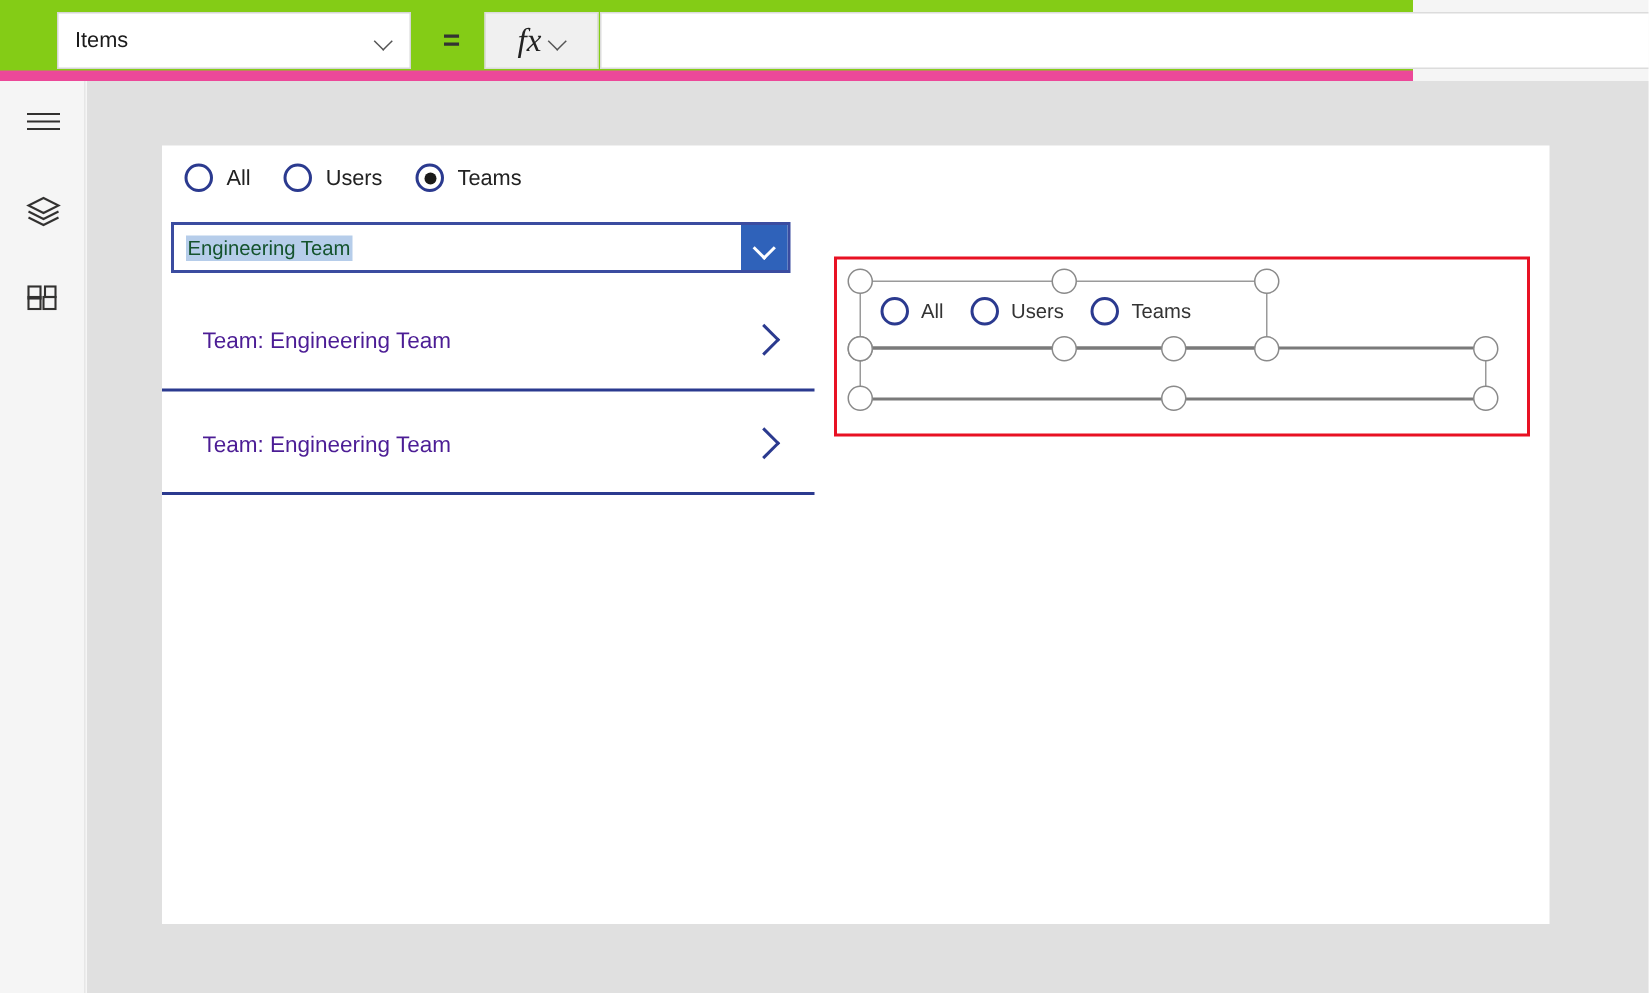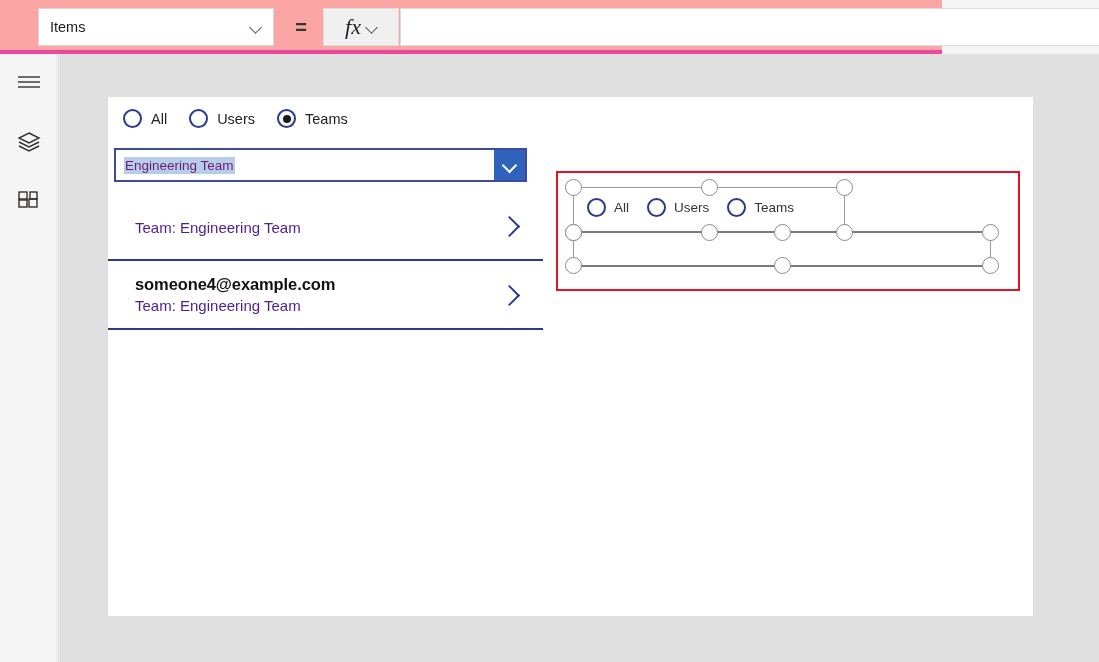--- a/index.html
+++ b/index.html
@@ -13,22 +13,22 @@
     font-family: "Liberation Sans", sans-serif;
     overflow: hidden;
     position: relative;
   }
 
   
   #formula-bar {
     position: absolute;
     left: 0; top: 0;
     width: 942px; height: 54px;
-    background: #fca5a5;
-    border-bottom: 4px solid #ec4899;
+    background: #84cc16;
+    border-bottom: 7px solid #ec4899;
     box-sizing: border-box;
   }
   #property-select {
     position: absolute;
     left: 38px; top: 8px;
     width: 236px; height: 38px;
     background: #ffffff;
     border: 1px solid #d6d6d6;
     box-sizing: border-box;
     display: flex;
@@ -181,21 +181,21 @@
     display: flex;
     align-items: stretch;
     cursor: text;
   }
   #combobox-value {
     flex: 1;
     display: flex;
     align-items: center;
     padding-left: 8px;
     font-size: 13.5px;
-    color: #701a75;
+    color: #14532d;
   }
   #combobox-value span {
     background: #b6cdea;
     padding: 1px 1px;
   }
   #combobox-toggle {
     width: 31px;
     background: #2f62ba;
     display: flex;
     align-items: center;
@@ -393,21 +393,20 @@
 
       <div class="gallery-row">
         <div class="gallery-text">
           <div class="gallery-sub">Team: Engineering Team</div>
         </div>
         <div class="chevron-next"></div>
       </div>
 
       <div class="gallery-row">
         <div class="gallery-text">
-          <div class="gallery-title">someone4@example.com</div>
           <div class="gallery-sub">Team: Engineering Team</div>
         </div>
         <div class="chevron-next"></div>
       </div>
 
     </div>
   </div>
 
   <div id="selection-overlay"></div>
 </div>

